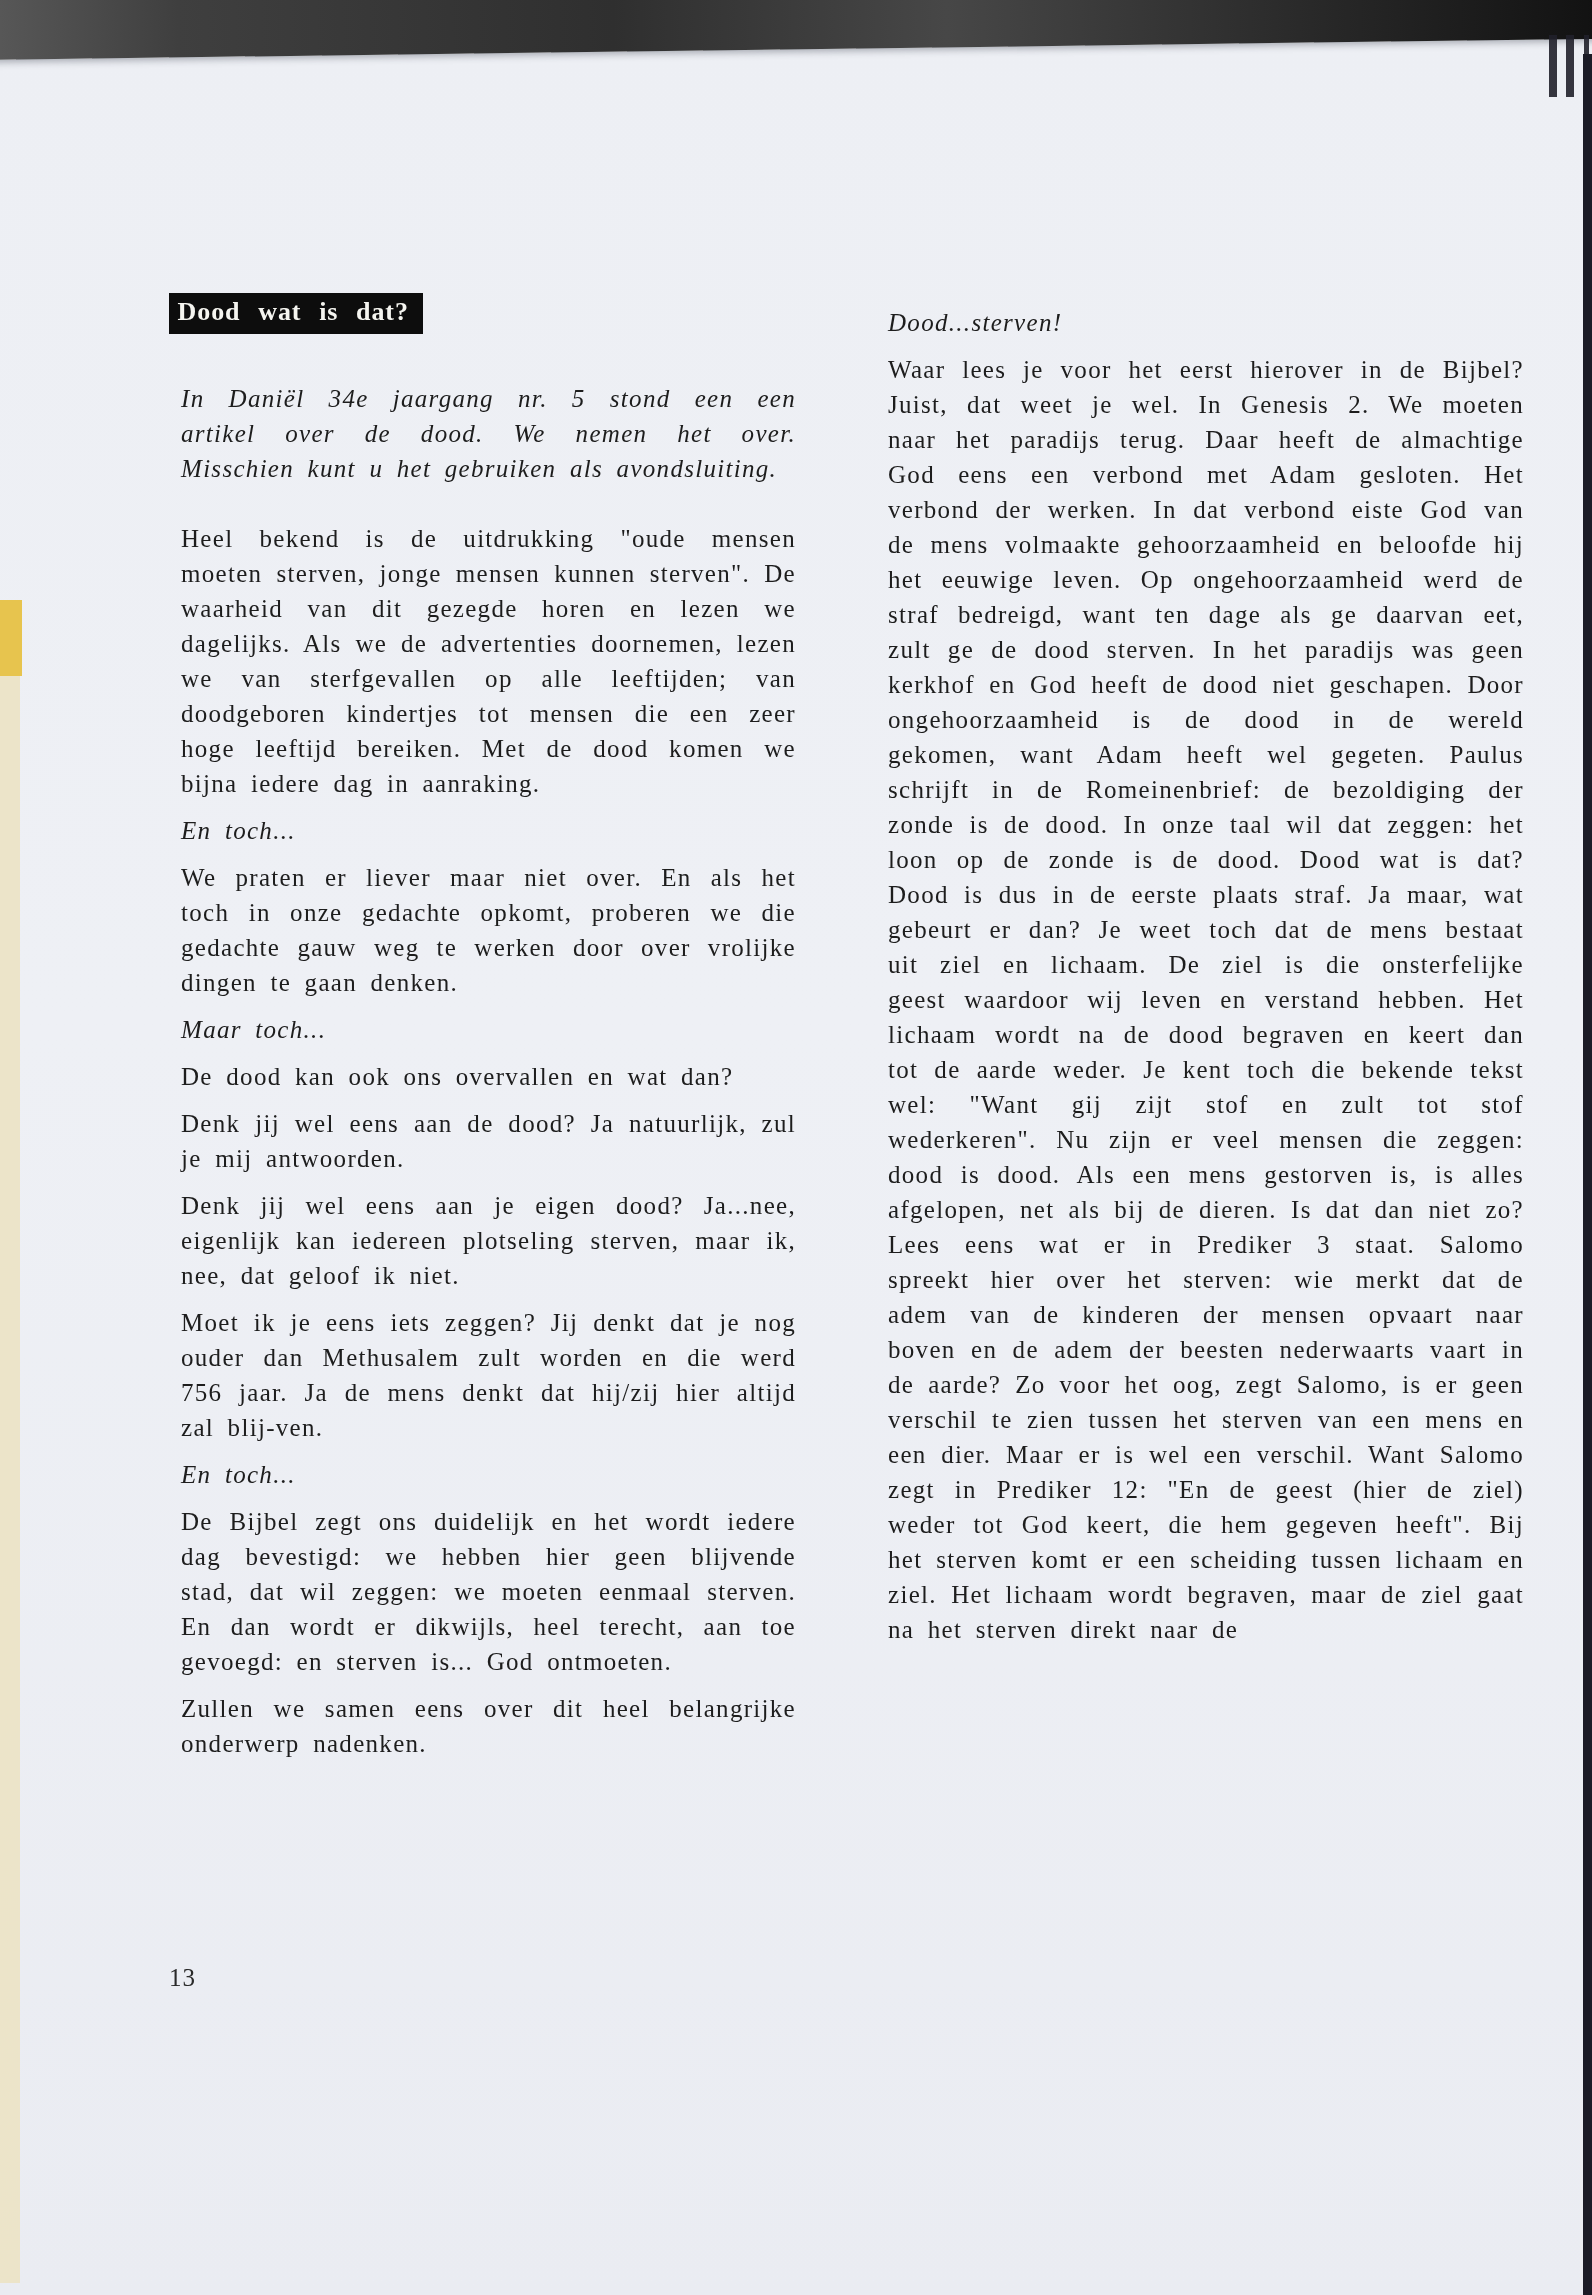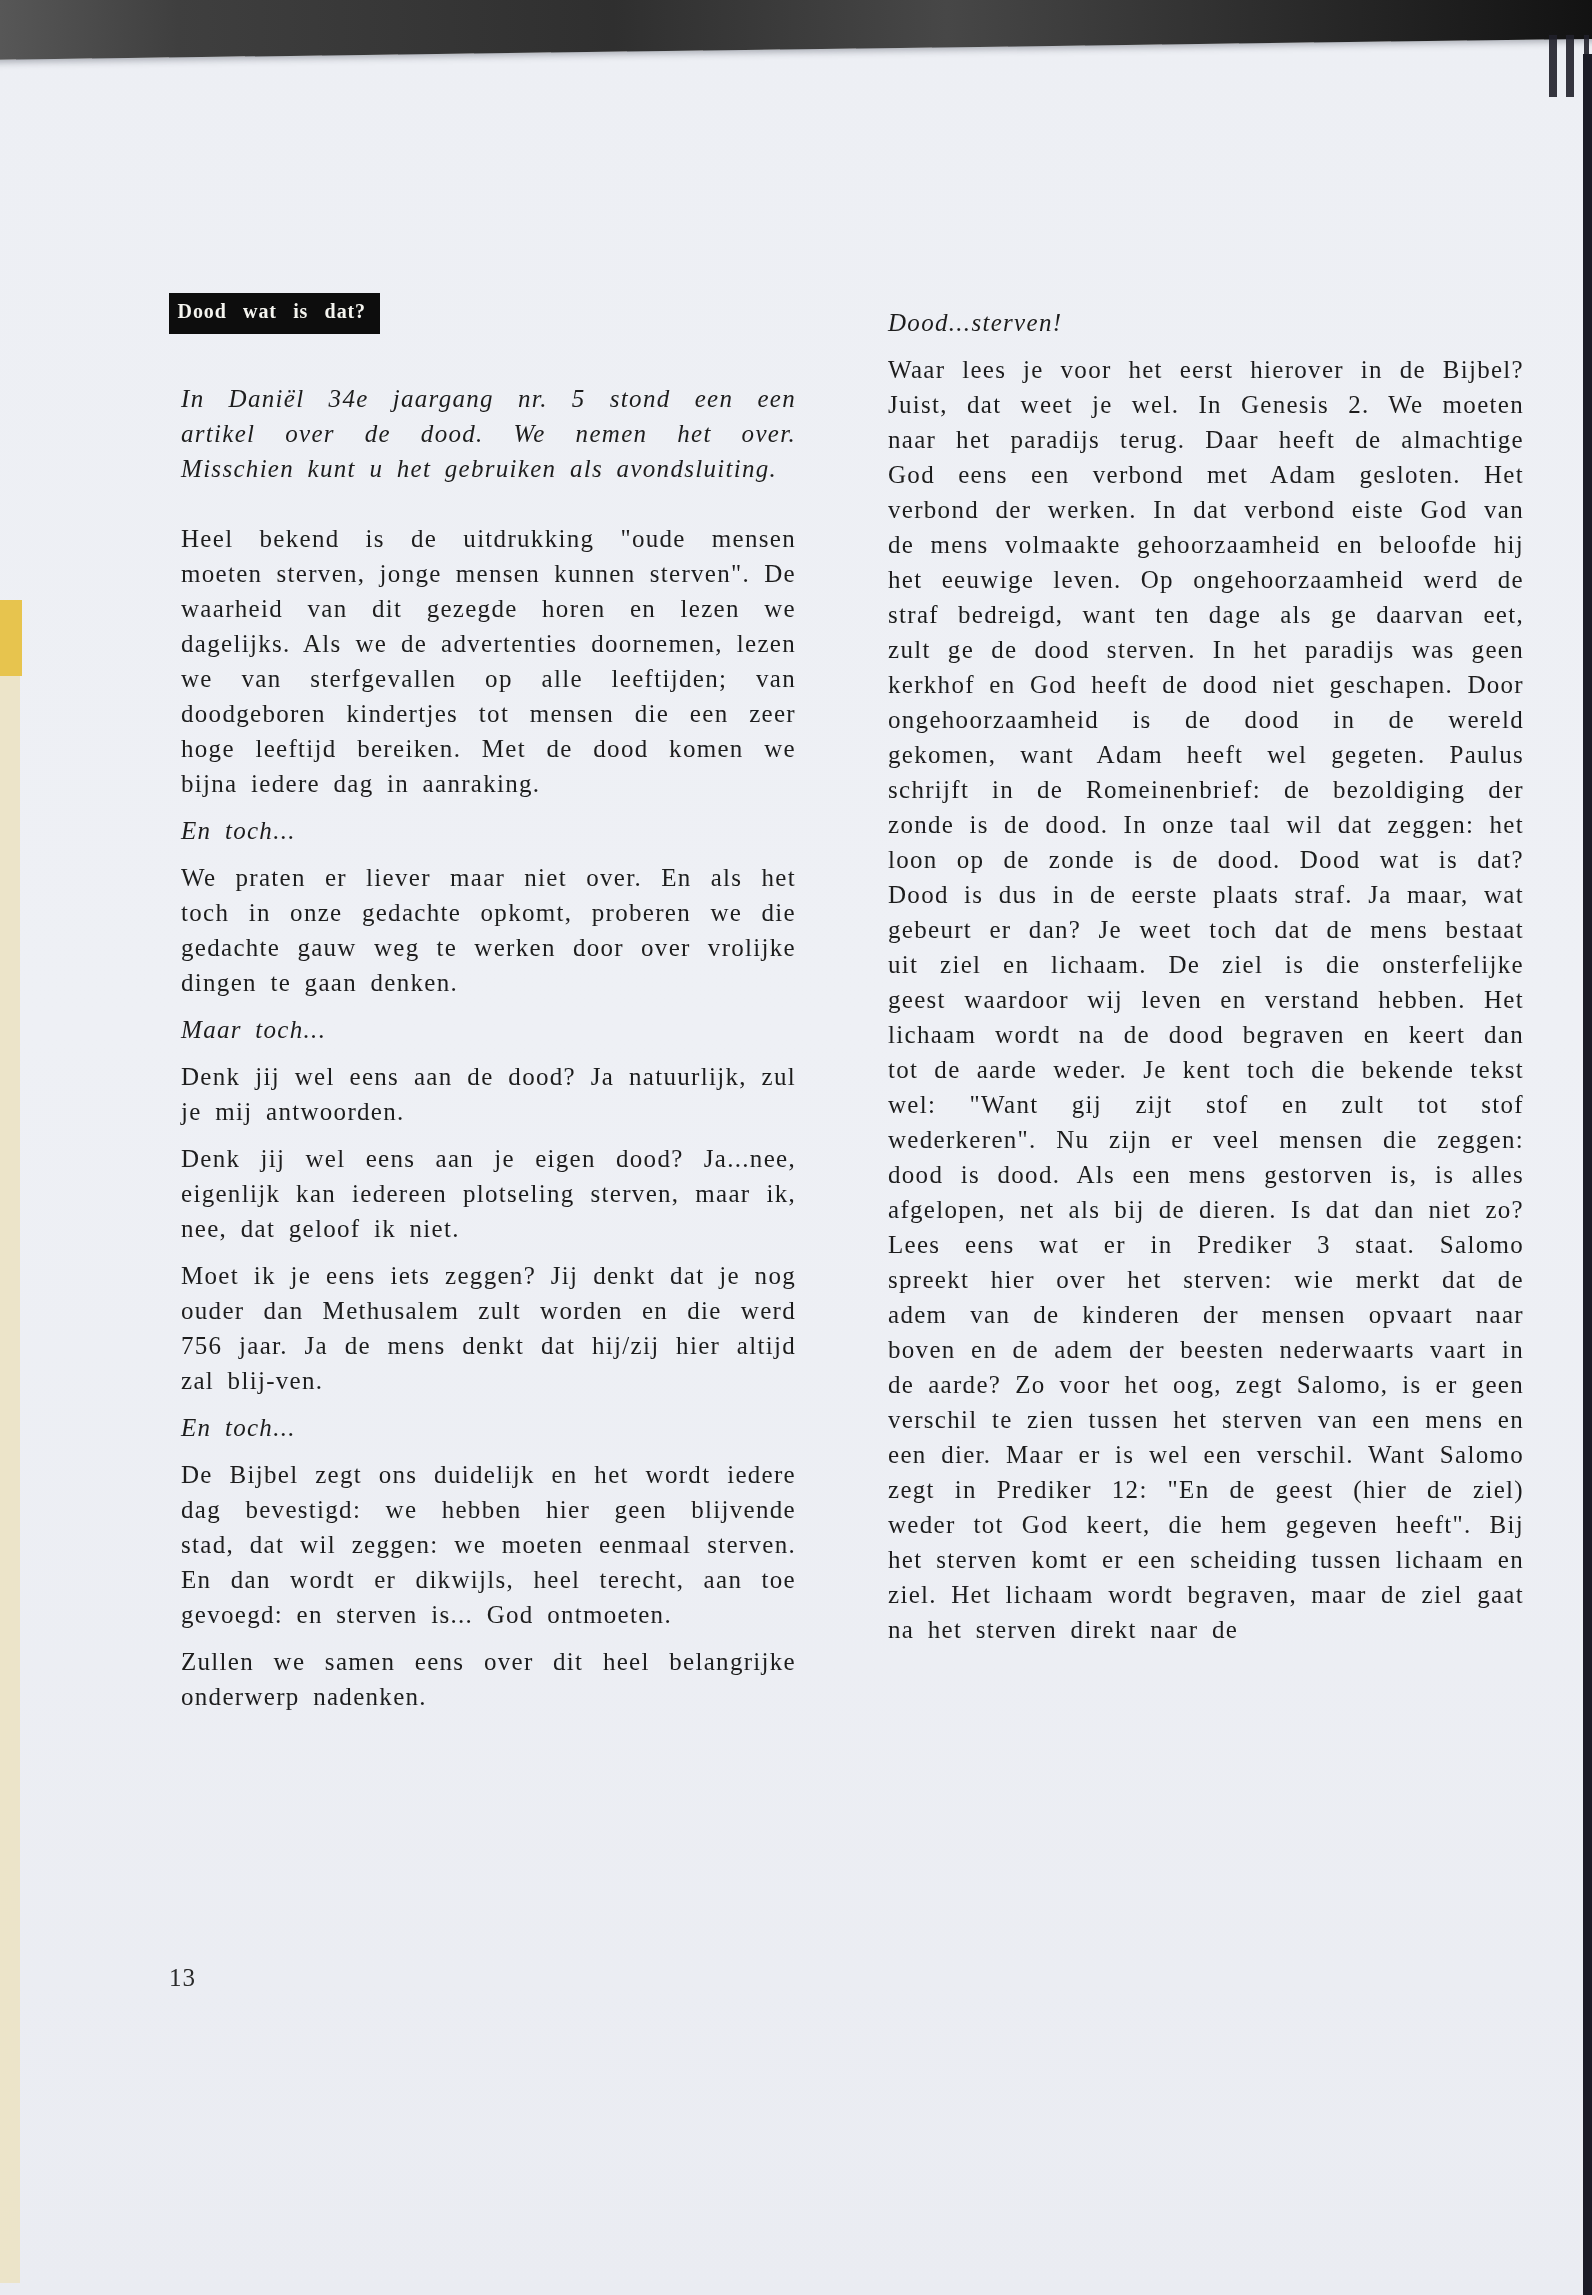--- a/index.html
+++ b/index.html
@@ -33,21 +33,21 @@
   .content{
     position:absolute;left:169px;top:293px;width:1367px;
     display:flex;gap:68px;
   }
   .col-left{width:639px;flex:none;}
   .col-right{width:660px;flex:none;}
 
   .title-block{
     display:inline-block;
     background:#0d0d0d;color:#f5f5f0;
-    font-weight:bold;font-size:20px;line-height:29px;
+    font-weight:bold;font-size:26px;line-height:29px;
     padding:4.3px 14px 7.8px 8.6px;
     letter-spacing:0.9px;word-spacing:10.4px;
     margin:0 0 35px 0;
   }
   .para{
     font-size:25px;line-height:35px;color:#1d1d1d;
     text-align:justify;margin:12px;
     letter-spacing:1.3px;word-spacing:6px;
   }
   .italic{font-style:italic;}
@@ -72,20 +72,21 @@
     <div class="col-left">
       <div class="title-block">
         <span>Dood wat is dat?</span>
       </div>
       <div>
           <p class="para italic intro">In Daniël 34e jaargang nr. 5 stond een een artikel over de dood. We nemen het over. Misschien kunt u het gebruiken als avondsluiting.</p>
           <p class="para">Heel bekend is de uitdrukking "oude mensen moeten sterven, jonge mensen kunnen sterven". De waarheid van dit gezegde horen en lezen we dagelijks. Als we de advertenties doornemen, lezen we van sterfgevallen op alle leeftijden; van doodgeboren kindertjes tot mensen die een zeer hoge leeftijd bereiken. Met de dood komen we bijna iedere dag in aanraking.</p>
           <p class="para italic">En toch...</p>
           <p class="para">We praten er liever maar niet over. En als het toch in onze gedachte opkomt, proberen we die gedachte gauw weg te werken door over vrolijke dingen te gaan denken.</p>
           <p class="para italic">Maar toch...</p>
+          <p class="para">De dood kan ook ons overvallen en wat dan?</p>
           <p class="para">Denk jij wel eens aan de dood? Ja natuurlijk, zul je mij antwoorden.</p>
           <p class="para">Denk jij wel eens aan je eigen dood? Ja...nee, eigenlijk kan iedereen plotseling sterven, maar ik, nee, dat geloof ik niet.</p>
           <p class="para">Moet ik je eens iets zeggen? Jij denkt dat je nog ouder dan Methusalem zult worden en die werd 756 jaar. Ja de mens denkt dat hij/zij hier altijd zal blij-ven.</p>
           <p class="para italic">En toch...</p>
           <p class="para">De Bijbel zegt ons duidelijk en het wordt iedere dag bevestigd: we hebben hier geen blijvende stad, dat wil zeggen: we moeten eenmaal sterven. En dan wordt er dikwijls, heel terecht, aan toe gevoegd: en sterven is... God ontmoeten.</p>
           <p class="para">Zullen we samen eens over dit heel belangrijke onderwerp nadenken.</p>
         </div>
     </div>
     <div class="col-right">
       <div>

